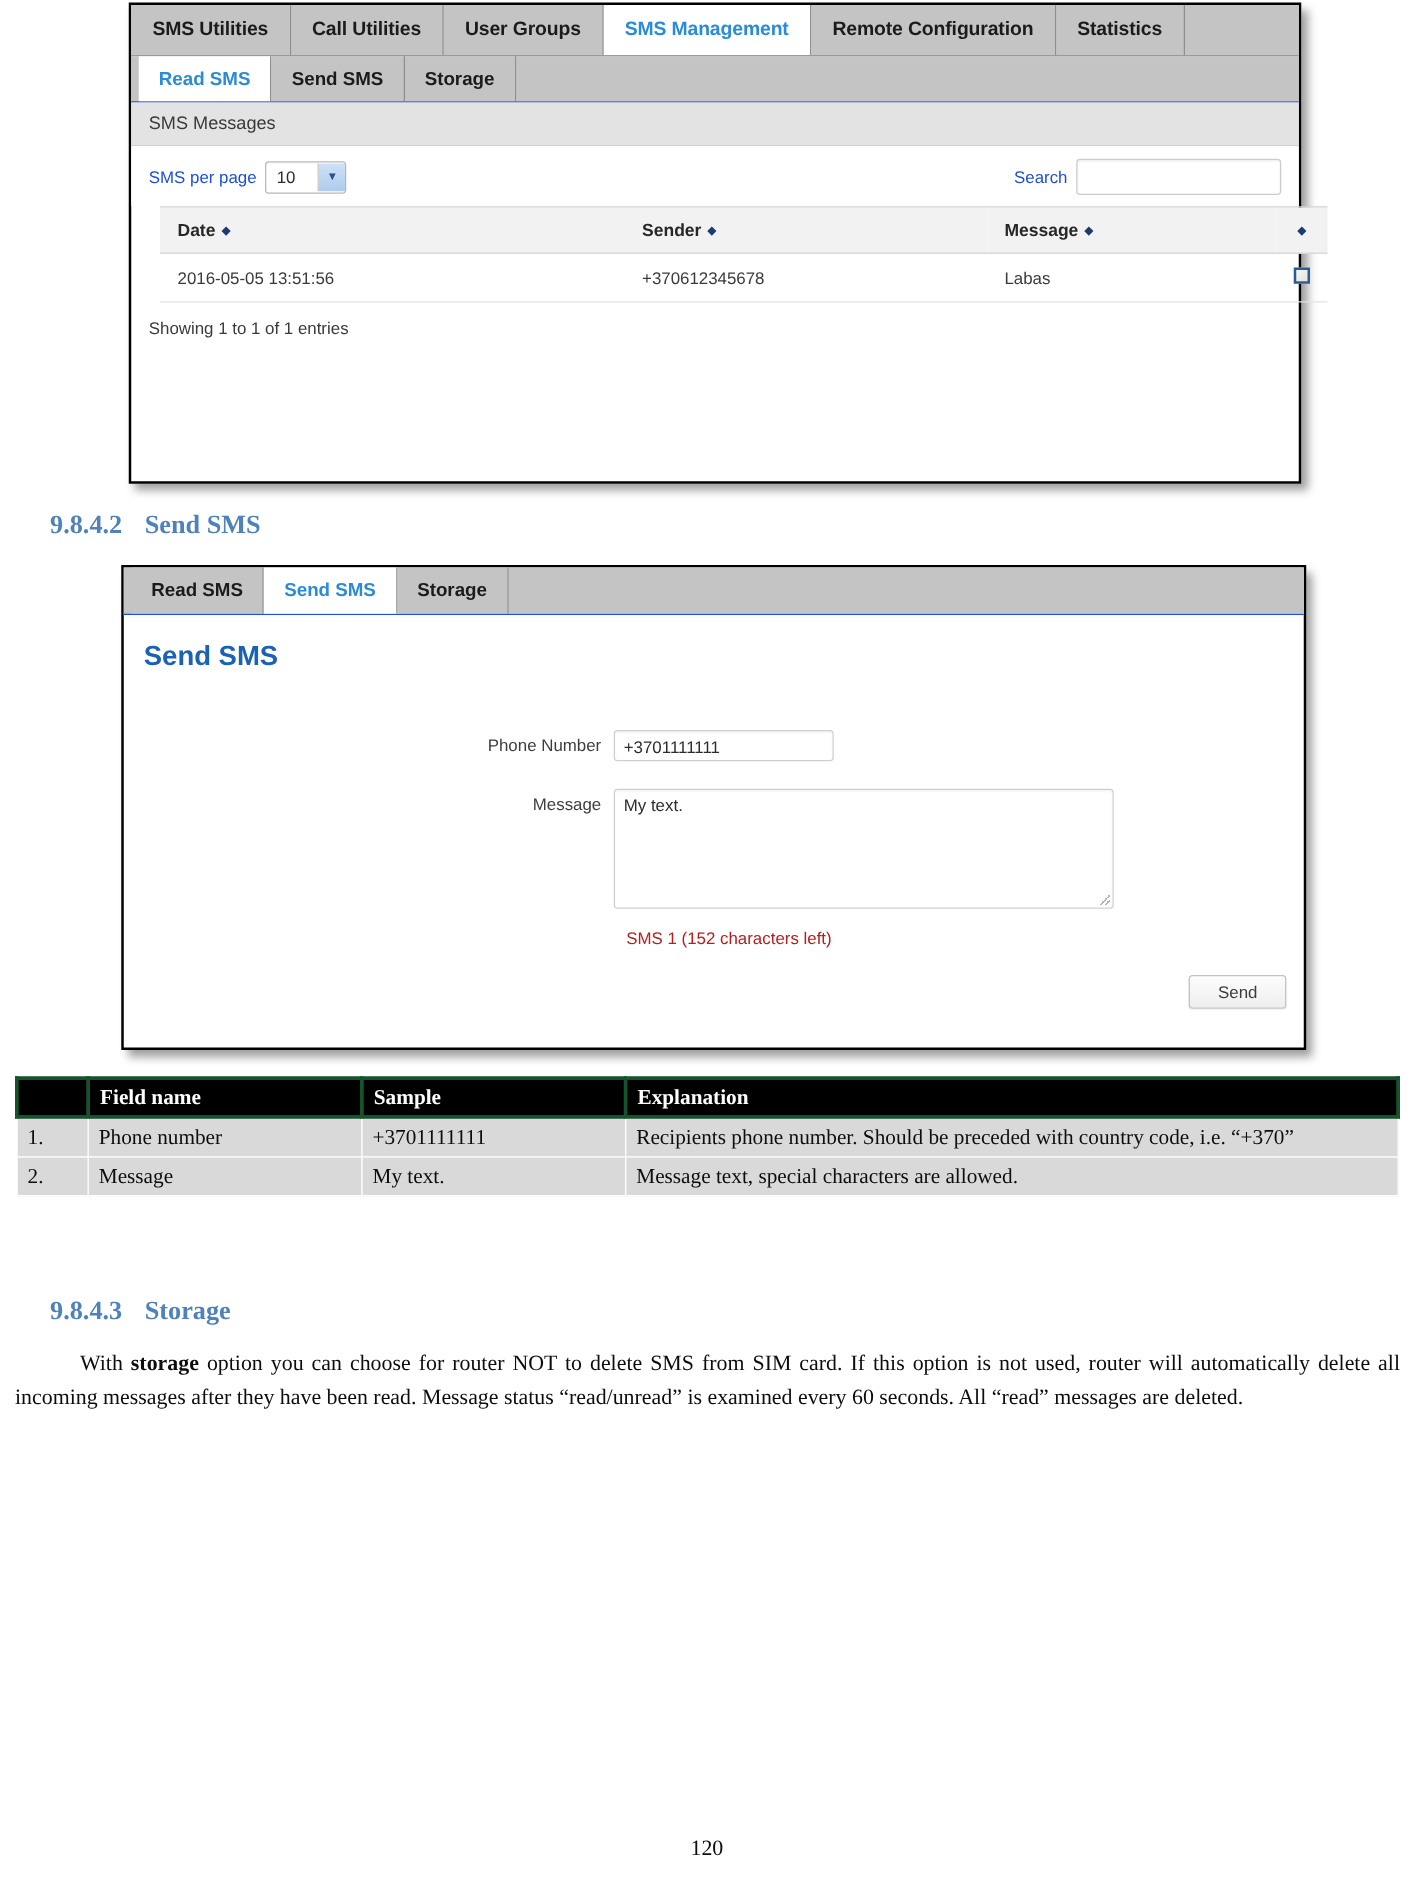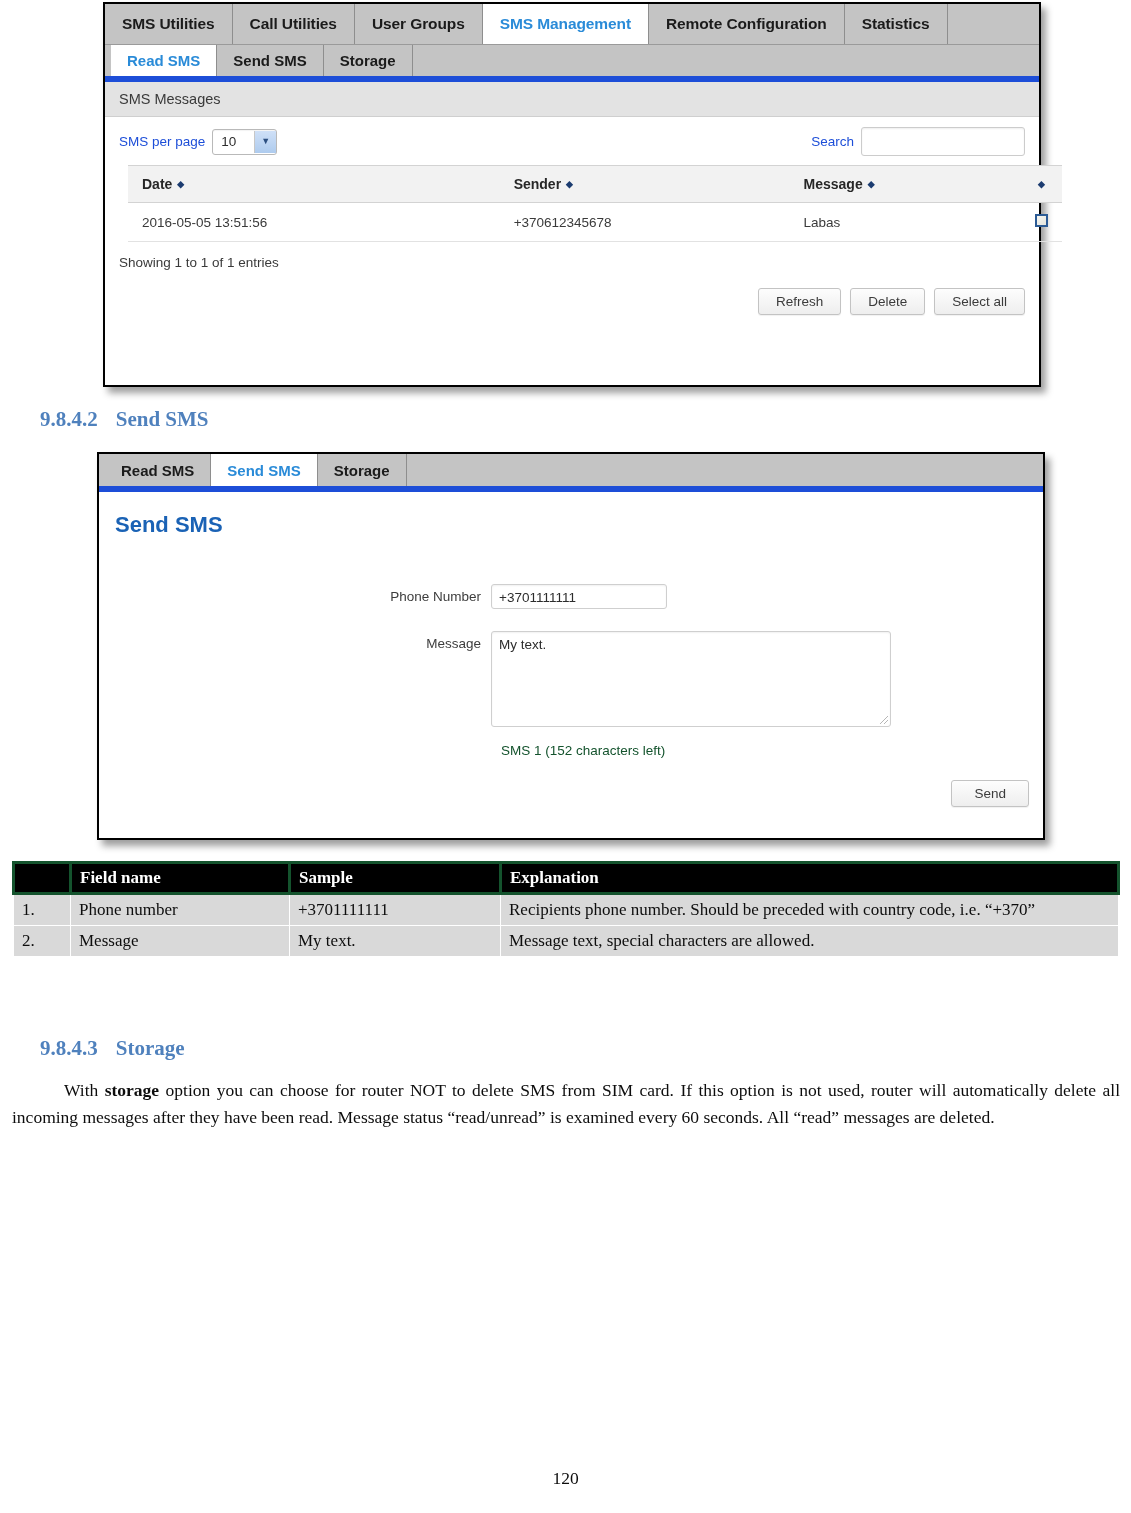--- a/index.html
+++ b/index.html
@@ -54,21 +54,21 @@
     flex: 1;
     background: #c4c4c4;
   }
 
   
   .substrip {
     display: flex;
     align-items: stretch;
     background: #c4c4c4;
     height: 37px;
-    border-bottom: 6px solid #1d4ed8;
+    border-bottom: 1px solid #1d4ed8;
     padding-left: 6px;
     box-sizing: border-box;
   }
   .subtab {
     display: flex;
     align-items: center;
     padding: 0 16px;
     font-size: 15px;
     font-weight: bold;
     color: #1b1b1b;
@@ -261,21 +261,21 @@
     bottom: 2px;
     width: 8px;
     height: 8px;
     background:
       linear-gradient(135deg, transparent 45%, #b6b6b6 45%, #b6b6b6 55%, transparent 55%),
       linear-gradient(135deg, transparent 70%, #b6b6b6 70%, #b6b6b6 80%, transparent 80%);
   }
   .charcount {
     padding: 8px 0 0 402px;
     font-size: 13.5px;
-    color: #14532d;
+    color: #b91c1c;
   }
 
   
   .heading {
     font-family: "Liberation Serif", serif;
     color: #4f81bd;
     font-weight: bold;
     font-size: 21px;
     position: absolute;
     margin-left: 28px;
@@ -411,25 +411,20 @@
         <td>Labas</td>
         <td style="text-align:center;">
           <span class="cbox"></span>
         </td>
       </tr>
     </tbody>
   </table>
 
   <div class="entries">Showing 1 to 1 of 1 entries</div>
 
-  <div class="btnrow">
-    <div class="gbtn">Refresh</div>
-    <div class="gbtn">Delete</div>
-    <div class="gbtn">Select all</div>
-  </div>
 </div>
 
 <div class="heading" style="left:12px; top:407px;">
   <span class="num">9.8.4.2</span><span>Send SMS</span>
 </div>
 
 <div class="shot" style="left:97px; top:452px; width:948px; height:388px;">
 
   <div class="substrip" style="height:38px;">
     <div class="subtab">

